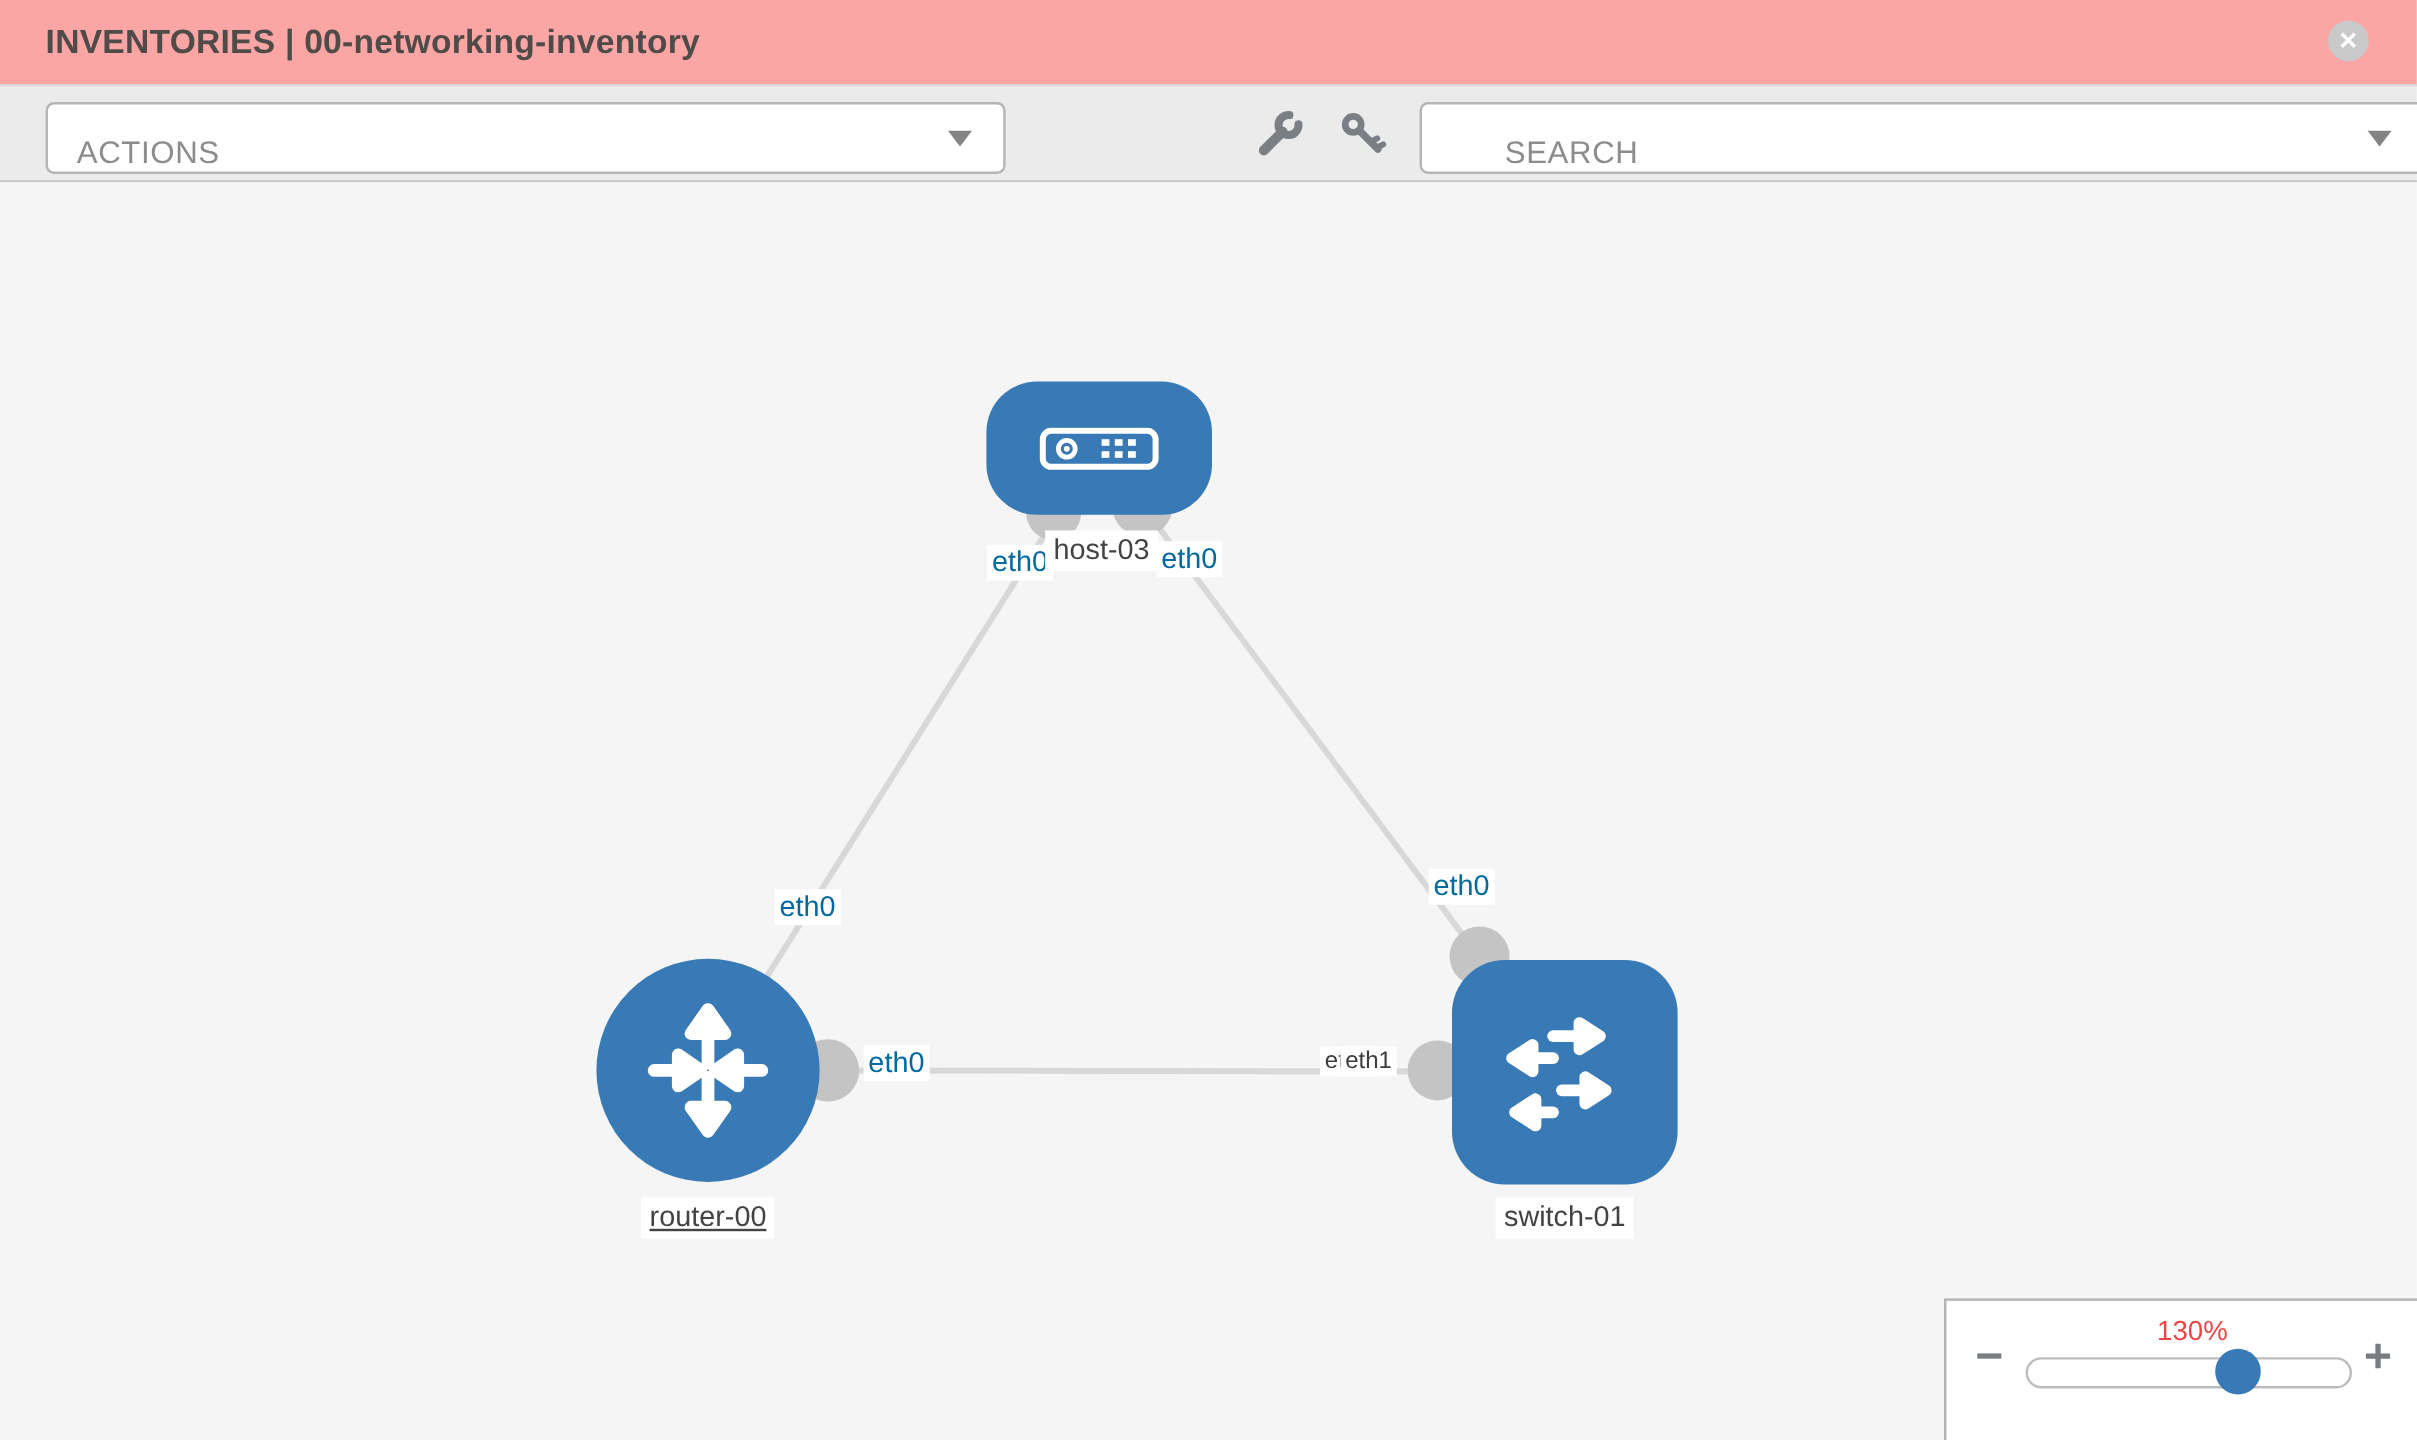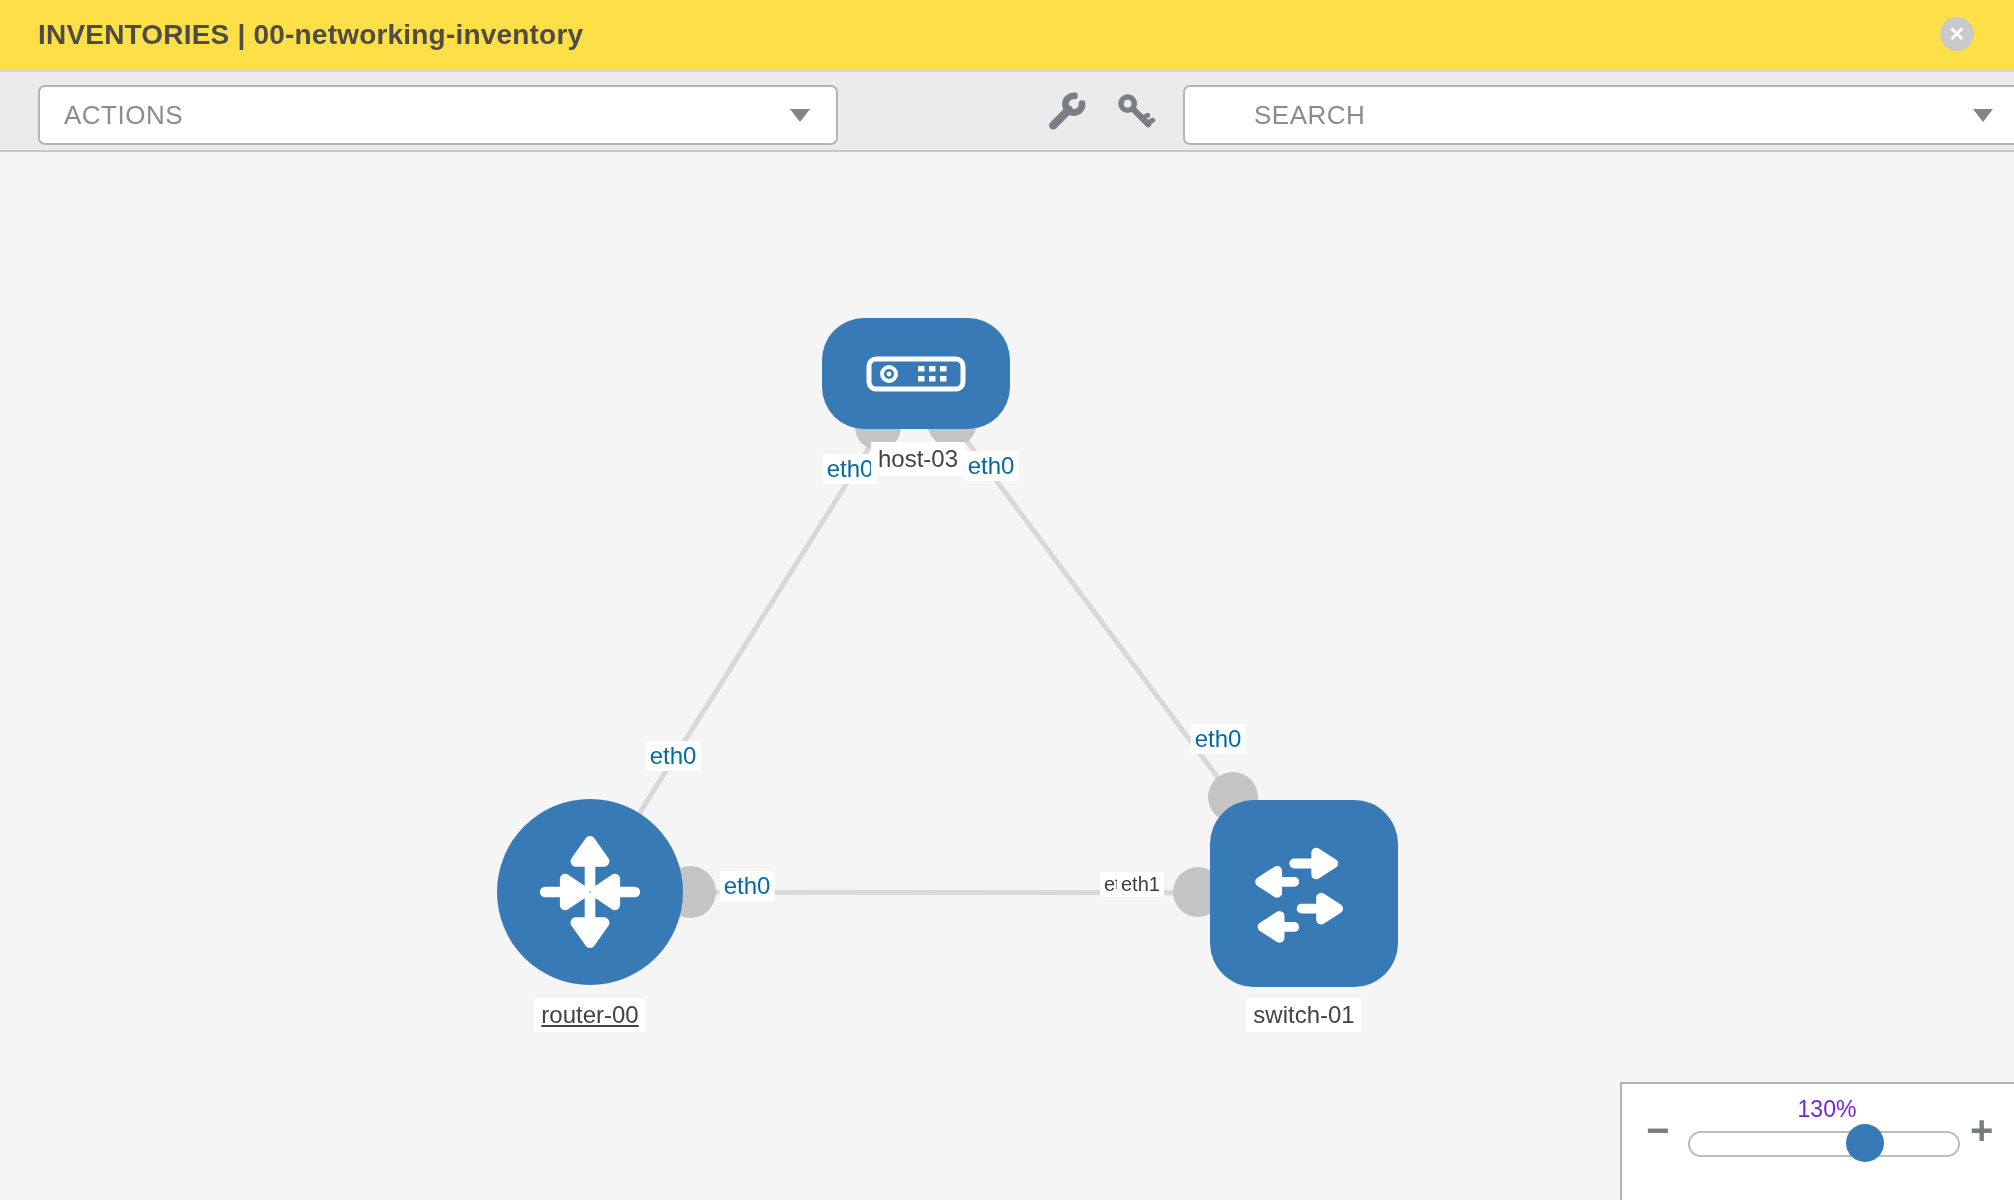--- a/index.html
+++ b/index.html
@@ -6,21 +6,21 @@
     margin: 0; padding: 0;
     width: 2014px; height: 1200px;
     overflow: hidden;
     font-family: "Liberation Sans", sans-serif;
     background: #ffffff;
   }
 
   
   #header {
     position: absolute; left: 0; top: 0; width: 2014px; height: 70px;
-    background: #fde047; border-bottom: 2px solid #d6d6d6;
+    background: #fca5a5; border-bottom: 2px solid #d6d6d6;
     display: flex; align-items: center;
   }
   #page-title {
     margin-left: 38px;
     font-size: 28px; font-weight: bold; color: #4f4b48;
     letter-spacing: 0.2px;
   }
   #close-btn {
     position: absolute; left: 1940px; top: 17px;
     width: 34px; height: 34px; border-radius: 50%;
@@ -31,21 +31,21 @@
   }
 
   
   #toolbar {
     position: absolute; left: 0; top: 72px; width: 2014px; height: 78px;
     background: #ebebeb; border-bottom: 2px solid #c9c9c9;
   }
   .dd-box {
     position: absolute; top: 13px; height: 56px;
     background: #ffffff; border: 2px solid #b5b5b5; border-radius: 7px;
-    display: flex; align-items: center;
+    display: flex; align-items: flex-end;
     cursor: pointer;
   }
   .dd-label {
     margin-left: 24px; font-size: 26px; color: #8c8c8c; letter-spacing: 0.5px;
   }
   .dd-caret {
     position: absolute; right: 26px; top: 50%; margin-top: -6px;
     width: 0; height: 0;
     border-left: 10px solid transparent;
     border-right: 10px solid transparent;
@@ -92,21 +92,21 @@
     font-size: 20px; padding: 1px 4px; white-space: nowrap;
   }
 
   
   #zoom-panel {
     position: absolute; left: 1620px; top: 930px; width: 430px; height: 300px;
     background: #ffffff; border: 2px solid #b3b3b3; z-index: 40;
   }
   #zoom-level {
     position: absolute; left: 140px; top: 12px; width: 130px;
-    text-align: center; font-size: 23px; color: #6d28d9;
+    text-align: center; font-size: 23px; color: #ef4444;
   }
   .zoom-sign {
     position: absolute; top: 26px;
     font-size: 40px; font-weight: bold; color: #797d82;
     cursor: pointer; line-height: 40px; user-select: none;
   }
   #zoom-out-btn { left: 24px; }
   #zoom-in-btn { left: 348px; }
   #zoom-track {
     position: absolute; left: 66px; top: 47px; width: 268px; height: 22px;

